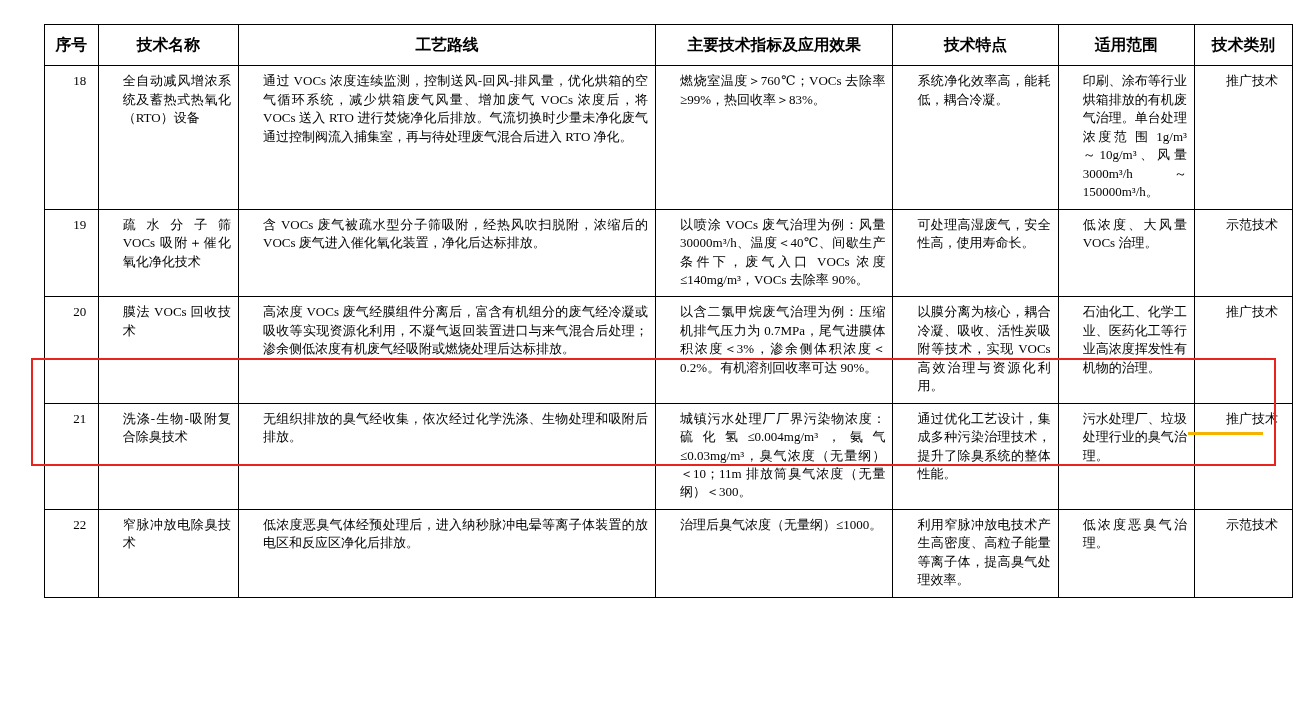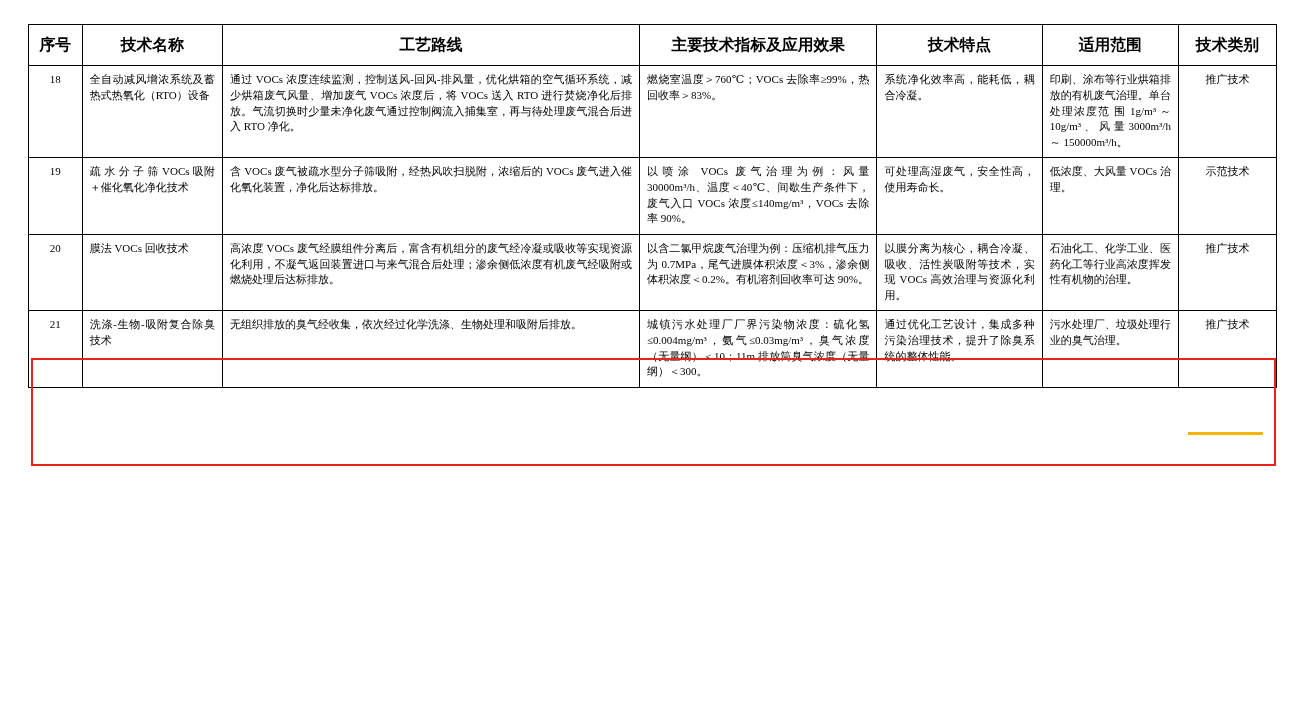--- a/index.html
+++ b/index.html
@@ -19,27 +19,28 @@
     width: 1305px;
     height: 719px;
     box-sizing: border-box;
     padding: 24px 28px;
   }
   table.tech-table {
     border-collapse: collapse;
     table-layout: fixed;
     width: 1249px;
     border: 1.5px solid #000;
+    margin-left: 16px;
   }
   table.tech-table th,
   table.tech-table td {
     border: 1px solid #000;
     vertical-align: top;
-    padding: 6px 7px 7px 7px;
-    font-size: 11px;
+    padding: 6px 7px 7px 24px;
+    font-size: 13px;
     line-height: 1.42;
     word-break: break-word;
   }
   table.tech-table th {
     text-align: center;
     vertical-align: middle;
     font-weight: bold;
     padding: 9px 4px;
     font-size: 15.8px;
   }
@@ -143,19 +144,28 @@
       </tr>
       <tr>
         <td class="num">21</td>
         <td class="name">洗涤-生物-吸附复合除臭技术</td>
         <td class="route">无组织排放的臭气经收集，依次经过化学洗涤、生物处理和吸附后排放。</td>
         <td class="metrics">城镇污水处理厂厂界污染物浓度：硫化氢≤0.004mg/m³，氨气≤0.03mg/m³，臭气浓度（无量纲）＜10；11m 排放筒臭气浓度（无量纲）＜300。</td>
         <td class="features">通过优化工艺设计，集成多种污染治理技术，提升了除臭系统的整体性能。</td>
         <td class="scope">污水处理厂、垃圾处理行业的臭气治理。</td>
         <td class="category"><span class="cat-text">推广技术</span></td>
       </tr>
+      <tr>
+        <td class="num">22</td>
+        <td class="name">窄脉冲放电除臭技术</td>
+        <td class="route">低浓度恶臭气体经预处理后，进入纳秒脉冲电晕等离子体装置的放电区和反应区净化后排放。</td>
+        <td class="metrics">治理后臭气浓度（无量纲）≤1000。</td>
+        <td class="features">利用窄脉冲放电技术产生高密度、高粒子能量等离子体，提高臭气处理效率。</td>
+        <td class="scope">低浓度恶臭气治理。</td>
+        <td class="category"><span class="cat-text">示范技术</span></td>
+      </tr>
     </tbody>
   </table>
 
   <div class="hl-box" style="left:31px; top:358px; width:1245px; height:108px;"></div>
   <div class="underline-mark" style="left:1188px; top:432px; width:75px;"></div>
 
 </div>
 
 </body></html>

